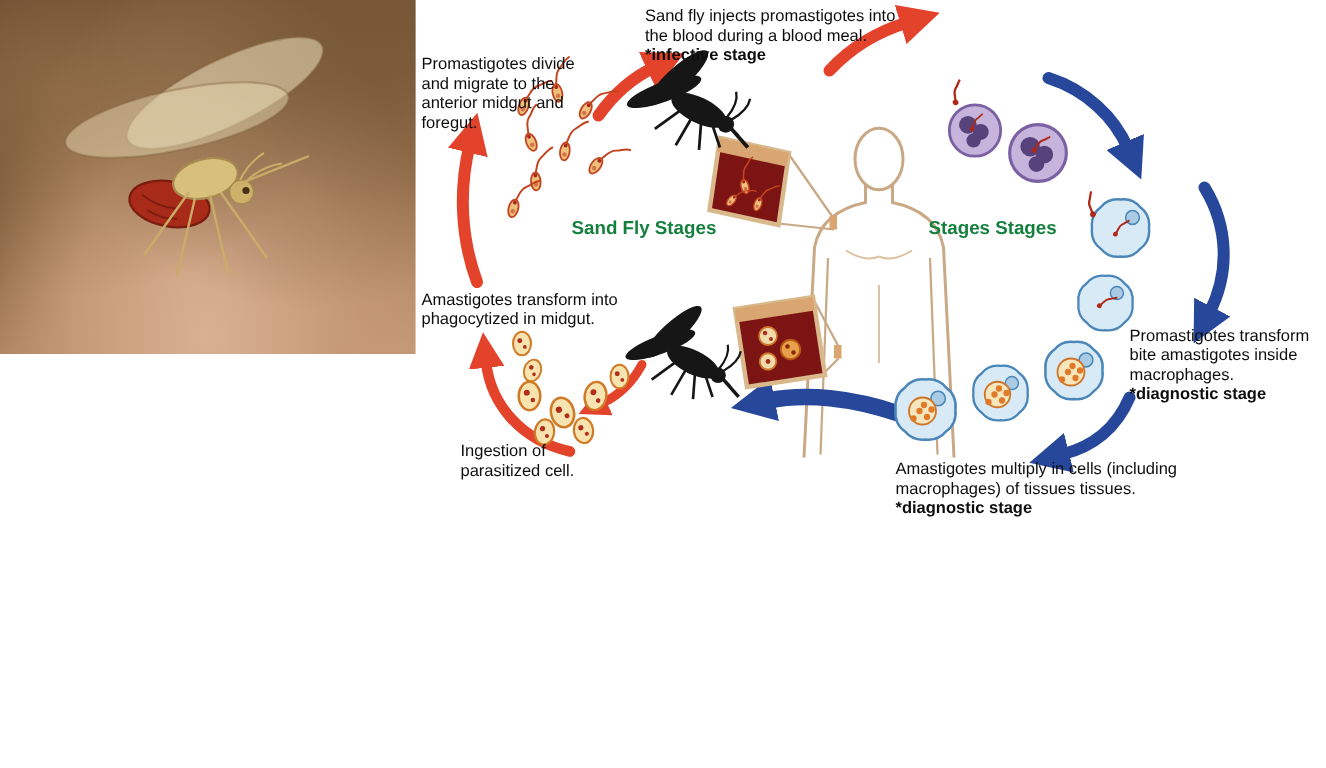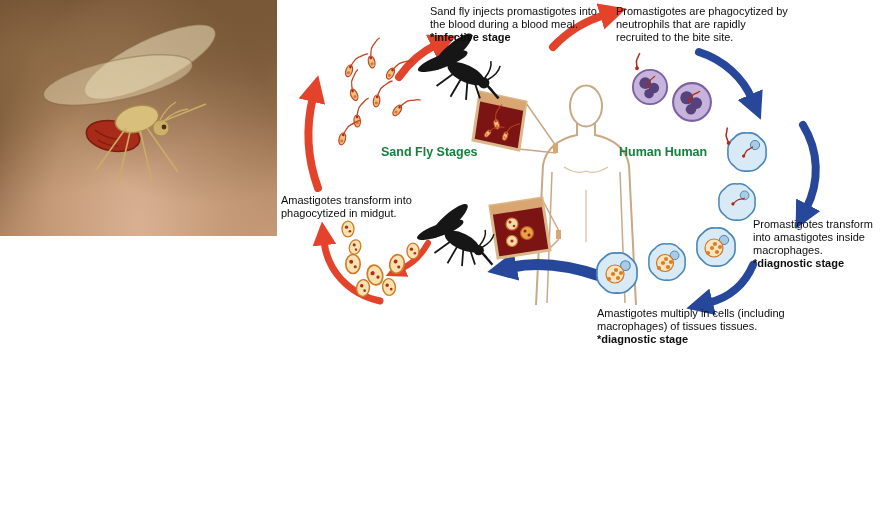--- a/index.html
+++ b/index.html
@@ -193,40 +193,43 @@
       <use href="#amadots" transform="translate(716,247)"></use>
       <use href="#macrophage" transform="translate(667,262) scale(0.95)"></use>
       <circle cx="665" cy="263" r="8.5" fill="#f6e6bd" stroke="#cf7426" stroke-width="1.2"></circle>
       <use href="#amadots" transform="translate(667,262)"></use>
       <use href="#macrophage" transform="translate(617,273) scale(1.05)"></use>
       <circle cx="615" cy="274" r="9" fill="#f6e6bd" stroke="#cf7426" stroke-width="1.2"></circle>
       <use href="#amadots" transform="translate(617,273)"></use>
     </g>
   </svg>
 
+  <div class="diag-label" style="left:281px;top:37px;width:110px">
+    <span>Promastigotes divide and migrate to the anterior midgut and foregut.</span>
+  </div>
 
   <div class="diag-label" style="left:430px;top:5px;width:170px">
     <span>Sand fly injects promastigotes into the blood during a blood meal. </span><b>*infective stage</b>
   </div>
 
-  <div class="diag-label" style="left:616px;top:5px;width:172px">
-    <span>Promastigotes are phagocytized by neutrophils that are rapidly recruited to the bite site.</span>
-  </div>
 
 
   <div class="stage-label" style="left:381px;top:145px">Sand Fly Stages</div>
-  <div class="stage-label" style="left:619px;top:145px">Human Human</div>
+  <div class="stage-label" style="left:619px;top:145px">Stages Stages</div>
 
   <div class="diag-label" style="left:281px;top:194px;width:155px">
     <span>Amastigotes transform into phagocytized in midgut.</span>
   </div>
 
   <div class="diag-label" style="left:753px;top:218px;width:128px">
-    <span>Promastigotes transform into amastigotes inside macrophages. </span><b>*diagnostic stage</b>
-  </div>
-
+    <span>Promastigotes transform bite amastigotes inside macrophages. </span><b>*diagnostic stage</b>
+  </div>
+
+  <div class="diag-label" style="left:307px;top:295px;width:95px">
+    <span>Ingestion of parasitized cell.</span>
+  </div>
 
 
   <div class="diag-label" style="left:597px;top:307px;width:195px">
     <span>Amastigotes multiply in cells (including macrophages) of tissues tissues. </span><b>*diagnostic stage</b>
   </div>
 
 </div>
 
 </body></html>

